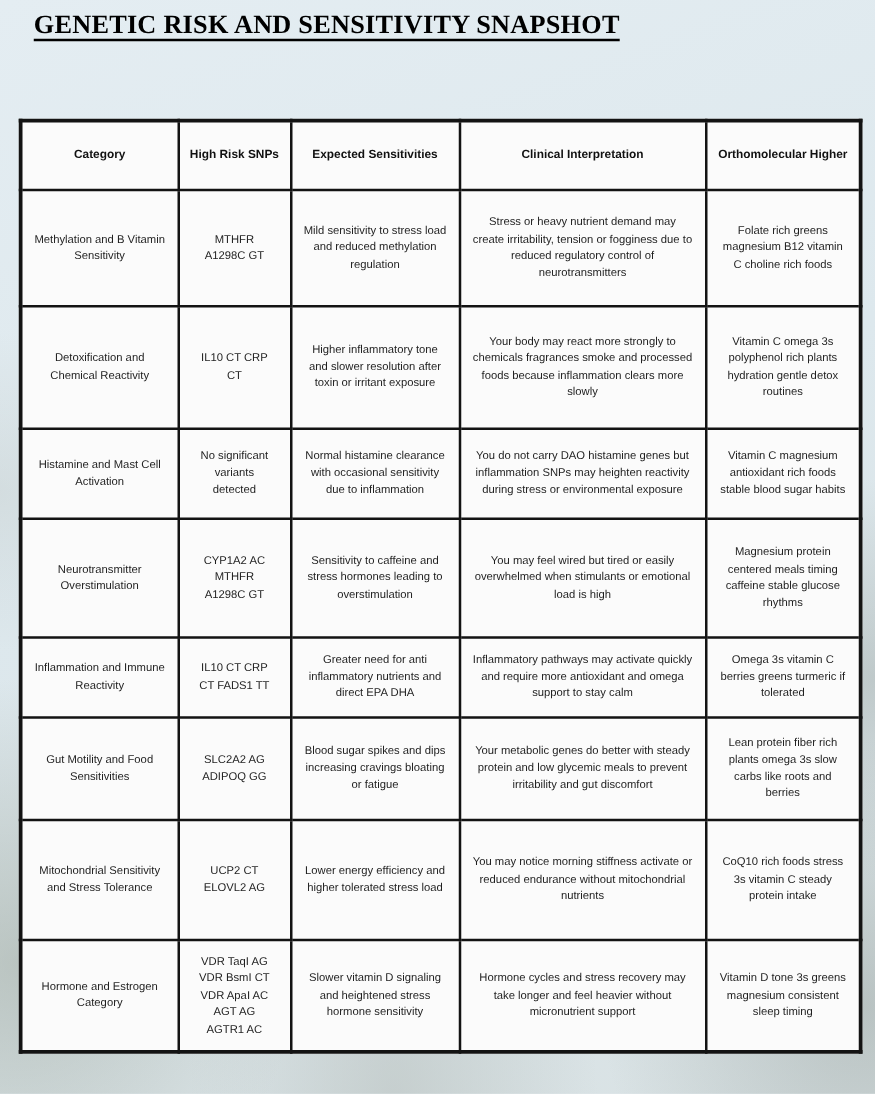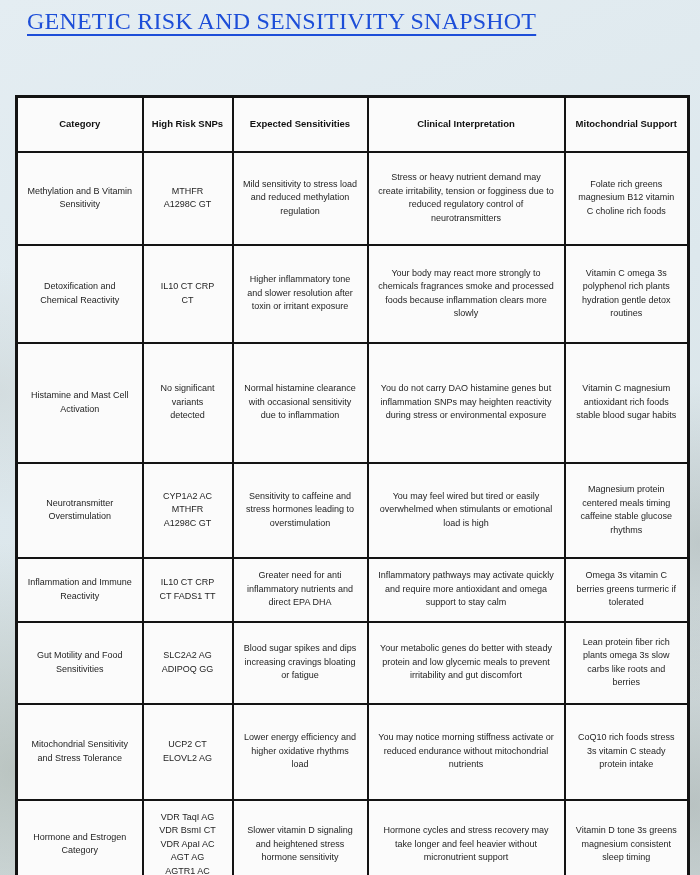--- a/index.html
+++ b/index.html
@@ -17,24 +17,24 @@
       linear-gradient(160deg, #e4edf2 0%, #dde8ed 45%, #d9e2e4 100%);
     overflow: hidden;
   }
   .page { position: absolute; inset: 0; }
   .page-title {
     position: absolute;
     left: 27px;
     top: 8px;
     width: 650px;
     font-family: "Liberation Serif", serif;
-    font-weight: normal;
-    font-size: 24px;
+    font-weight: bold;
+    font-size: 21px;
     line-height: 1.12;
-    color: #1d4ed8;
+    color: #000000;
     text-decoration: underline;
     text-decoration-thickness: 2px;
     text-underline-offset: 5px;
     letter-spacing: 0.2px;
   }
   table.snapshot {
     position: absolute;
     left: 15px;
     top: 95px;
     width: 672px;
@@ -63,21 +63,21 @@
   }
   .snapshot col.c1 { width: 126px; }
   .snapshot col.c2 { width: 90px; }
   .snapshot col.c3 { width: 135px; }
   .snapshot col.c4 { width: 197px; }
   .snapshot col.c5 { width: 124px; }
   .snapshot td.cell-snps { padding: 4px 13px; }
   .snapshot thead tr { height: 55px; }
   .snapshot tbody tr:nth-child(1) { height: 93px; }
   .snapshot tbody tr:nth-child(2) { height: 98px; }
-  .snapshot tbody tr:nth-child(3) { height: 120px; }
+  .snapshot tbody tr:nth-child(3) { height: 72px; }
   .snapshot tbody tr:nth-child(4) { height: 95px; }
   .snapshot tbody tr:nth-child(5) { height: 64px; }
   .snapshot tbody tr:nth-child(6) { height: 82px; }
   .snapshot tbody tr:nth-child(7) { height: 96px; }
   .snapshot tbody tr:nth-child(8) { height: 90px; }
 </style>
 </head>
 <body>
 
 <div class="page">
@@ -91,21 +91,21 @@
         <col class="c3">
         <col class="c4">
         <col class="c5">
     </colgroup>
     <thead>
       <tr>
         <th>Category</th>
         <th>High Risk SNPs</th>
         <th>Expected Sensitivities</th>
         <th>Clinical Interpretation</th>
-        <th>Mitochondrial Support</th>
+        <th>Orthomolecular Higher</th>
       </tr>
     </thead>
     <tbody>
         <tr>
       <td class="cell-category">Methylation and B Vitamin Sensitivity</td>
       <td class="cell-snps">MTHFR A1298C GT</td>
       <td class="cell-sensitivities">Mild sensitivity to stress load and reduced methylation regulation</td>
       <td class="cell-interpretation">Stress or heavy nutrient demand may create irritability, tension or fogginess due to reduced regulatory control of neurotransmitters</td>
       <td class="cell-support">Folate rich greens magnesium B12 vitamin C choline rich foods</td>
     </tr>
@@ -140,21 +140,21 @@
         <tr>
       <td class="cell-category">Gut Motility and Food Sensitivities</td>
       <td class="cell-snps">SLC2A2 AG ADIPOQ GG</td>
       <td class="cell-sensitivities">Blood sugar spikes and dips increasing cravings bloating or fatigue</td>
       <td class="cell-interpretation">Your metabolic genes do better with steady protein and low glycemic meals to prevent irritability and gut discomfort</td>
       <td class="cell-support">Lean protein fiber rich plants omega 3s slow carbs like roots and berries</td>
     </tr>
         <tr>
       <td class="cell-category">Mitochondrial Sensitivity and Stress Tolerance</td>
       <td class="cell-snps">UCP2 CT ELOVL2 AG</td>
-      <td class="cell-sensitivities">Lower energy efficiency and higher oxidative rhythms load</td>
+      <td class="cell-sensitivities">Lower energy efficiency and higher tolerated stress load</td>
       <td class="cell-interpretation">You may notice morning stiffness activate or reduced endurance without mitochondrial nutrients</td>
       <td class="cell-support">CoQ10 rich foods stress 3s vitamin C steady protein intake</td>
     </tr>
         <tr>
       <td class="cell-category">Hormone and Estrogen Category</td>
       <td class="cell-snps">VDR TaqI AG VDR BsmI CT VDR ApaI AC AGT AG AGTR1 AC</td>
       <td class="cell-sensitivities">Slower vitamin D signaling and heightened stress hormone sensitivity</td>
       <td class="cell-interpretation">Hormone cycles and stress recovery may take longer and feel heavier without micronutrient support</td>
       <td class="cell-support">Vitamin D tone 3s greens magnesium consistent sleep timing</td>
     </tr>

